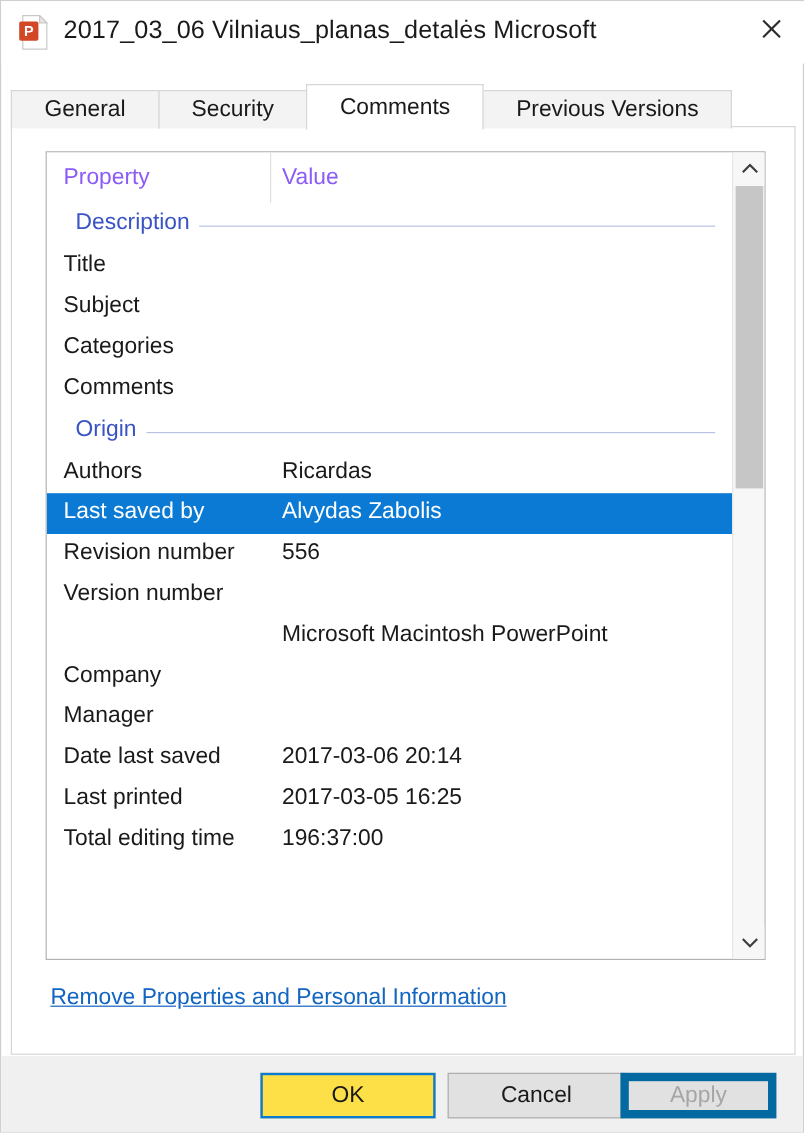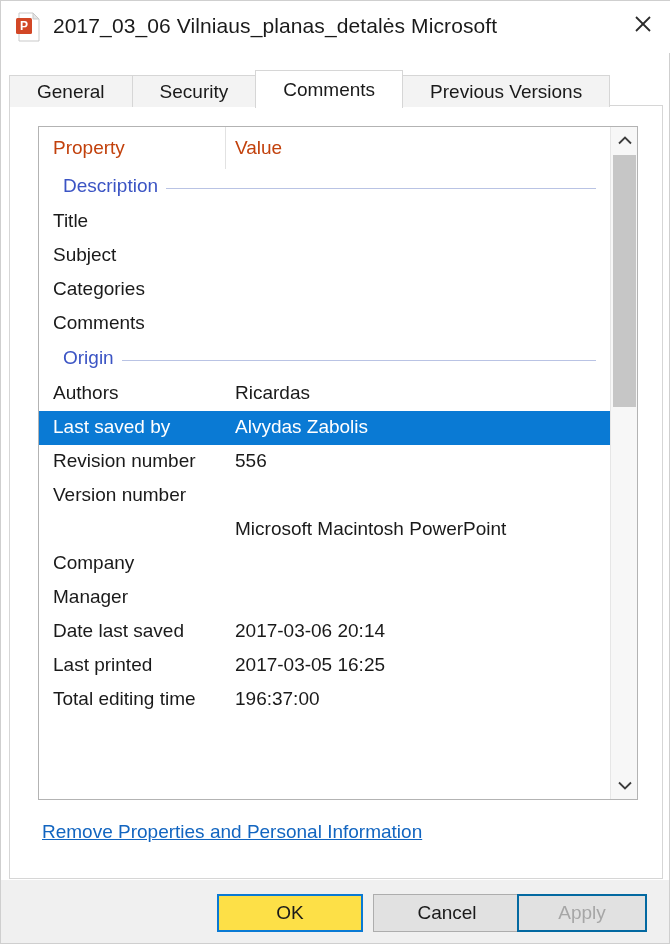--- a/index.html
+++ b/index.html
@@ -98,21 +98,21 @@
 
   
   #list-header {
     position: relative;
     height: 42px;
     display: flex;
     align-items: center;
     background: #ffffff;
   }
   #list-header .hcell {
-    font-size: 19px; color: #c2410c;
+    font-size: 19px; color: #8b5cf6;
   }
   #hcol-prop { position: absolute; left: 14px; top: 10px; }
   #hcol-val  { position: absolute; left: 196px; top: 10px; }
   #header-divider {
     position: absolute; left: 186px; top: 0px;
     width: 1px; height: 42px;
     background: #e2e2e2;
   }
   #header-bottomline {
     position: absolute; left: 0; top: 42px;
@@ -210,21 +210,21 @@
   }
   #btn-ok {
     left: 216px; width: 146px;
     border: 2px solid #0a7ad4;
     background: #fde047;
   }
   #btn-cancel { left: 372px; width: 148px; }
   #btn-apply {
     left: 516px; width: 130px;
     background: #e1e1e1;
-    border: 2px solid #0369a1;
+    border: 7px solid #0369a1;
     color: #a6a6a6;
   }
 </style>
 </head>
 <body>
 
 <div id="dialog">
 
   <div id="titlebar">
     <span id="app-icon">

